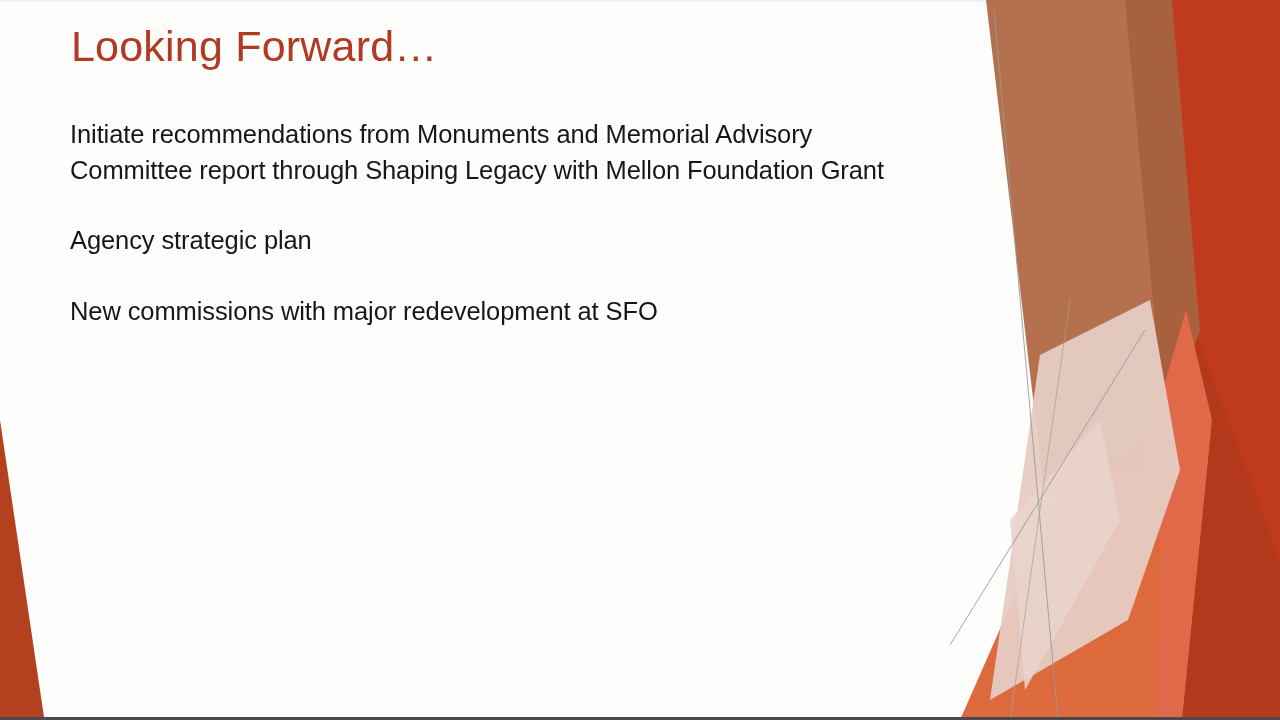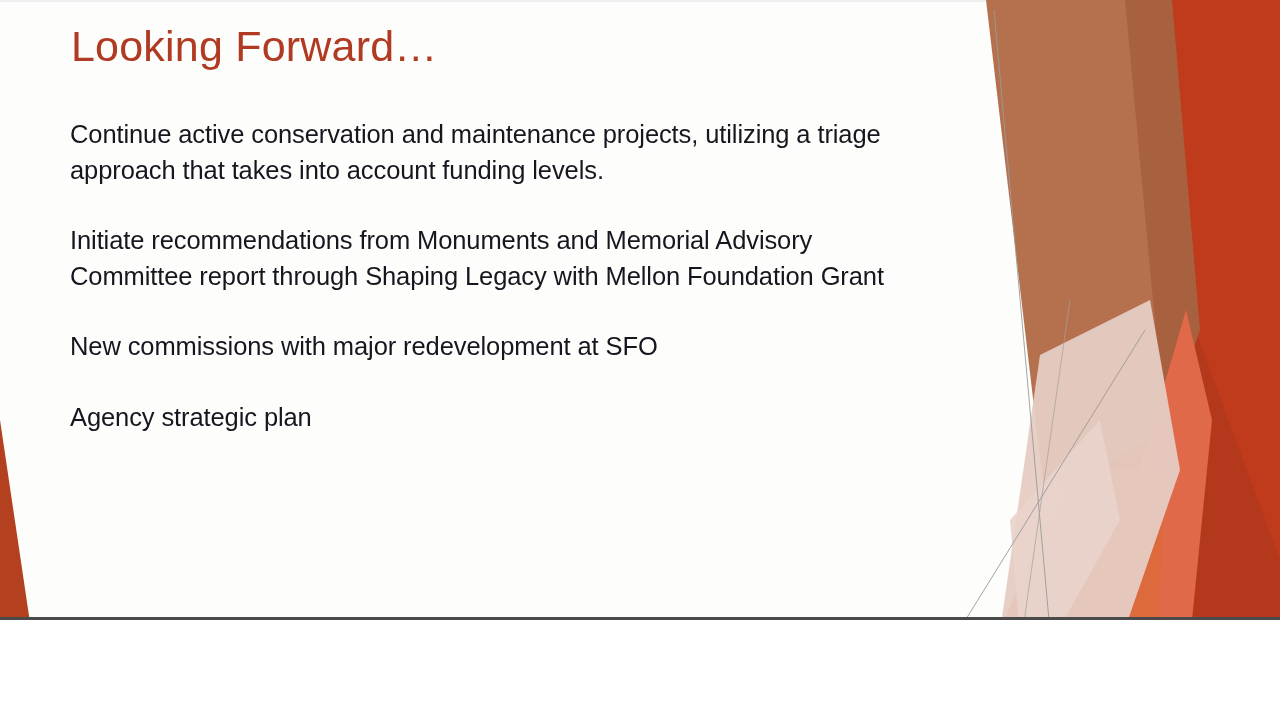--- a/index.html
+++ b/index.html
@@ -4,21 +4,21 @@
 <style>
   * { margin:0; padding:0; box-sizing:border-box; }
   html, body {
     width:1280px; height:720px;
     background:#ffffff;
     font-family:"Liberation Sans", sans-serif;
     overflow:hidden;
   }
   #slide {
     position:relative;
-    width:1280px; height:620px;
+    width:1280px; height:720px;
     background:#fdfdfc;
     overflow:hidden;
   }
   
   #edge-top {
     position:absolute; left:0; top:0; width:1280px; height:2px;
     background:#eef1f2;
   }
   #edge-bottom {
     position:absolute; left:0; bottom:0; width:1280px; height:3px;
@@ -93,20 +93,19 @@
 
   <div id="art-left">
     <svg viewBox="0 0 90 720" preserveAspectRatio="none">
       <polygon points="0,420 0,717 44,717" fill="#B3411F"></polygon>
     </svg>
   </div>
 
   <h1 id="title">Looking Forward…</h1>
 
   <div id="body-copy">
-    <p class="para">Continue active conservation and maintenance projects, utilizing a triage approach that takes into account funding levels.</p>
     <p class="para">Initiate recommendations from Monuments and Memorial Advisory Committee report through Shaping Legacy with Mellon Foundation Grant</p>
+    <p class="para">Agency strategic plan</p>
     <p class="para">New commissions with major redevelopment at SFO</p>
-    <p class="para">Agency strategic plan</p>
   </div>
 
   <div id="edge-bottom"></div>
 </div>
 
 </body></html>

